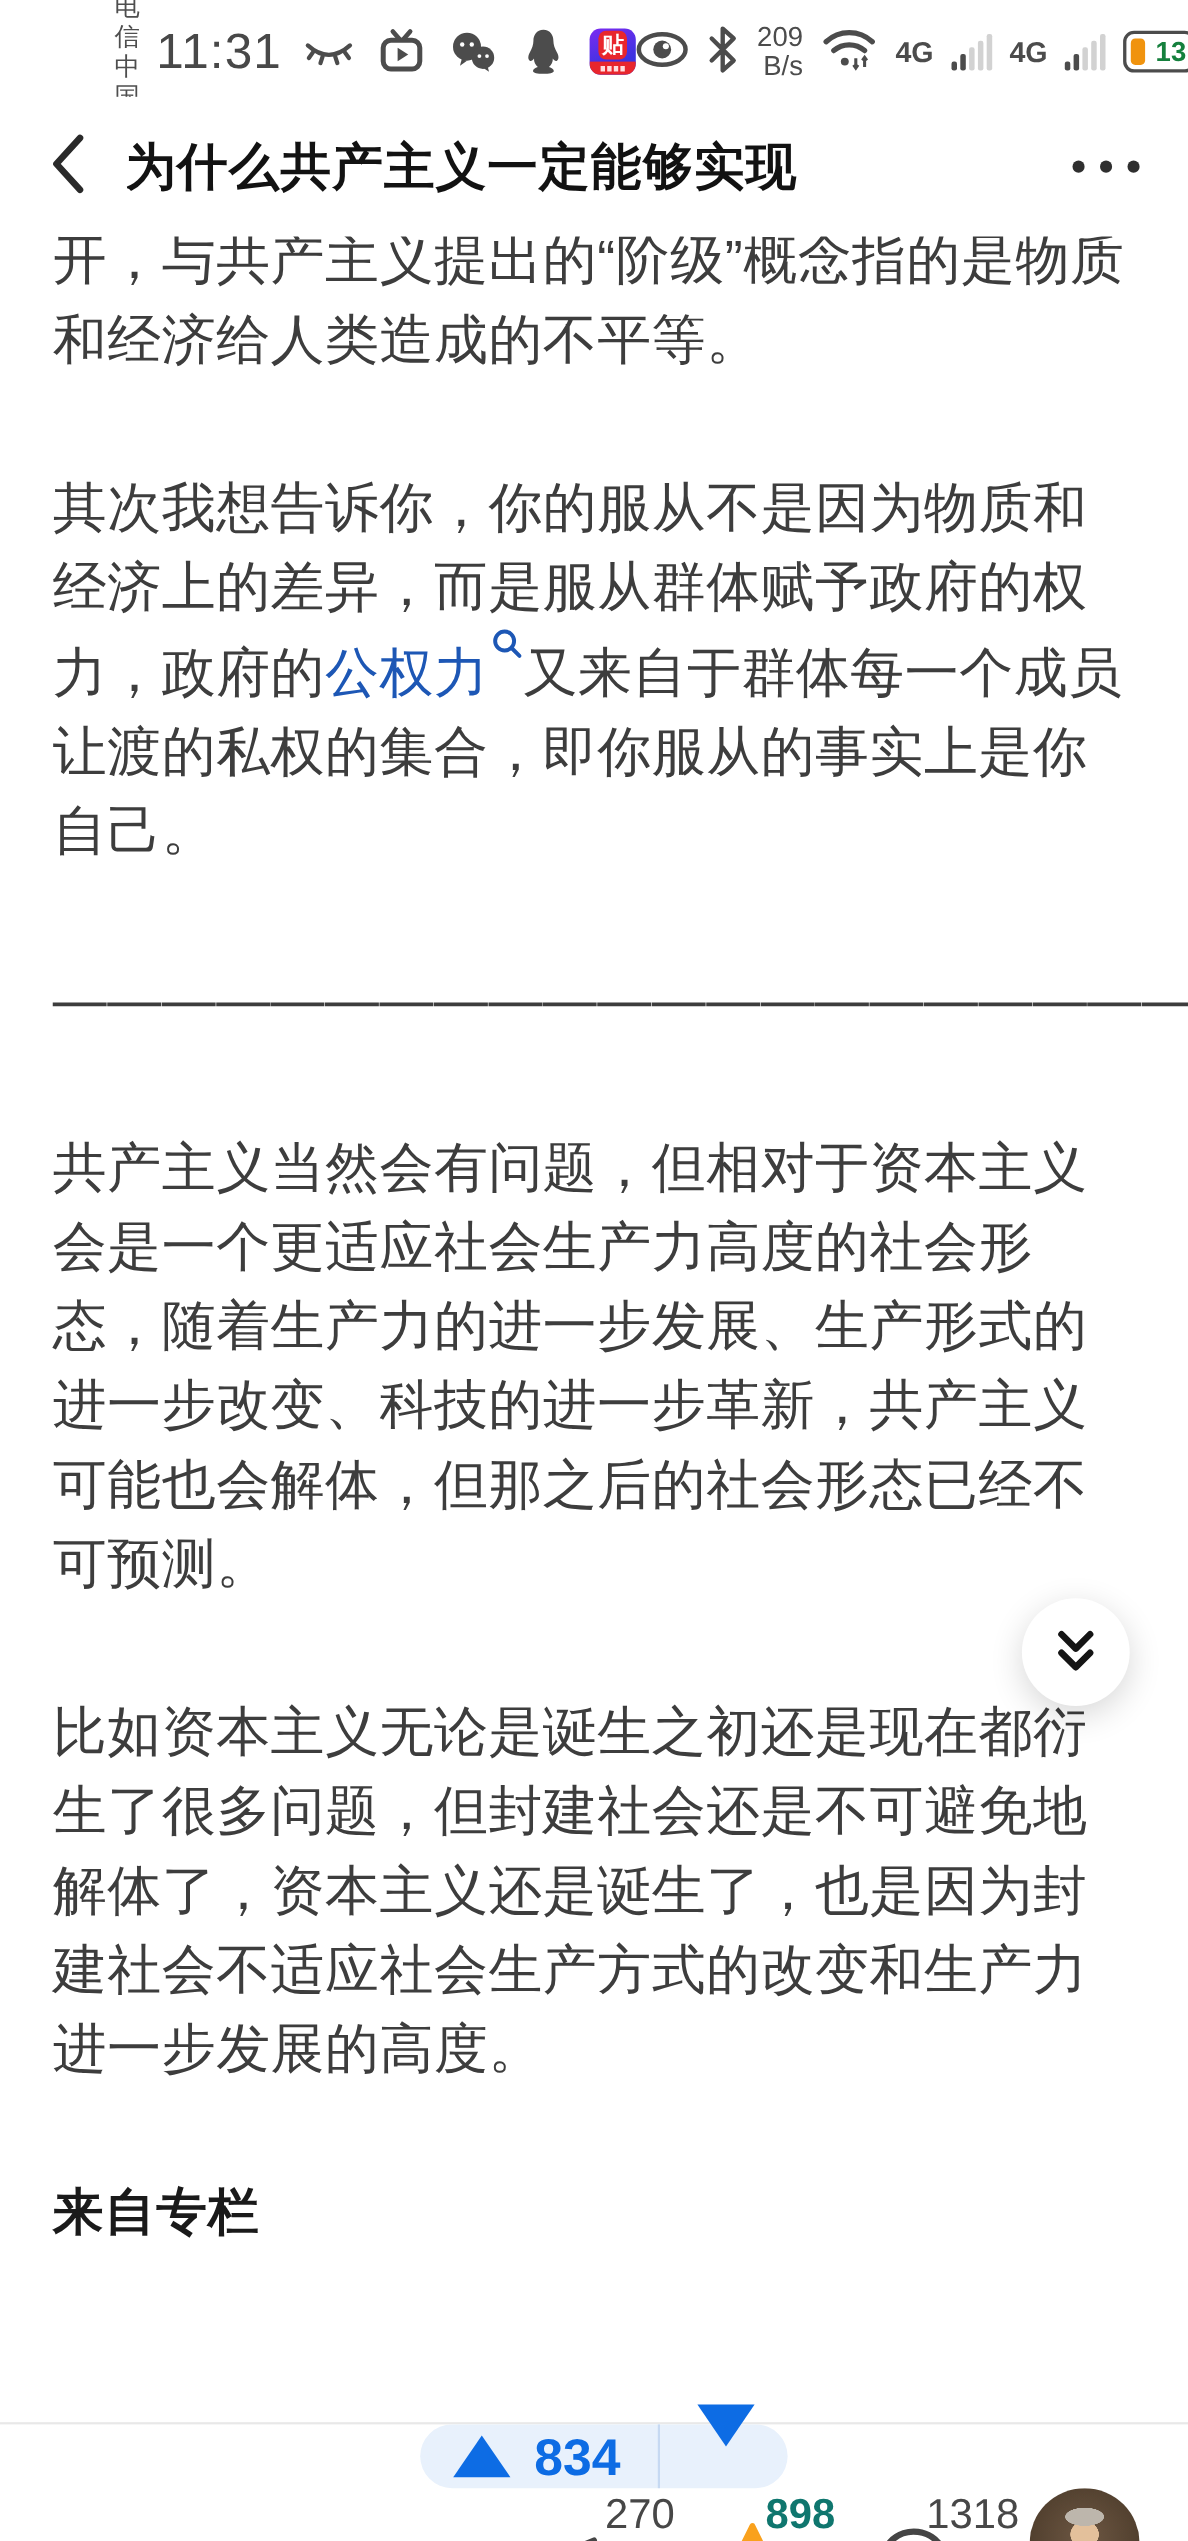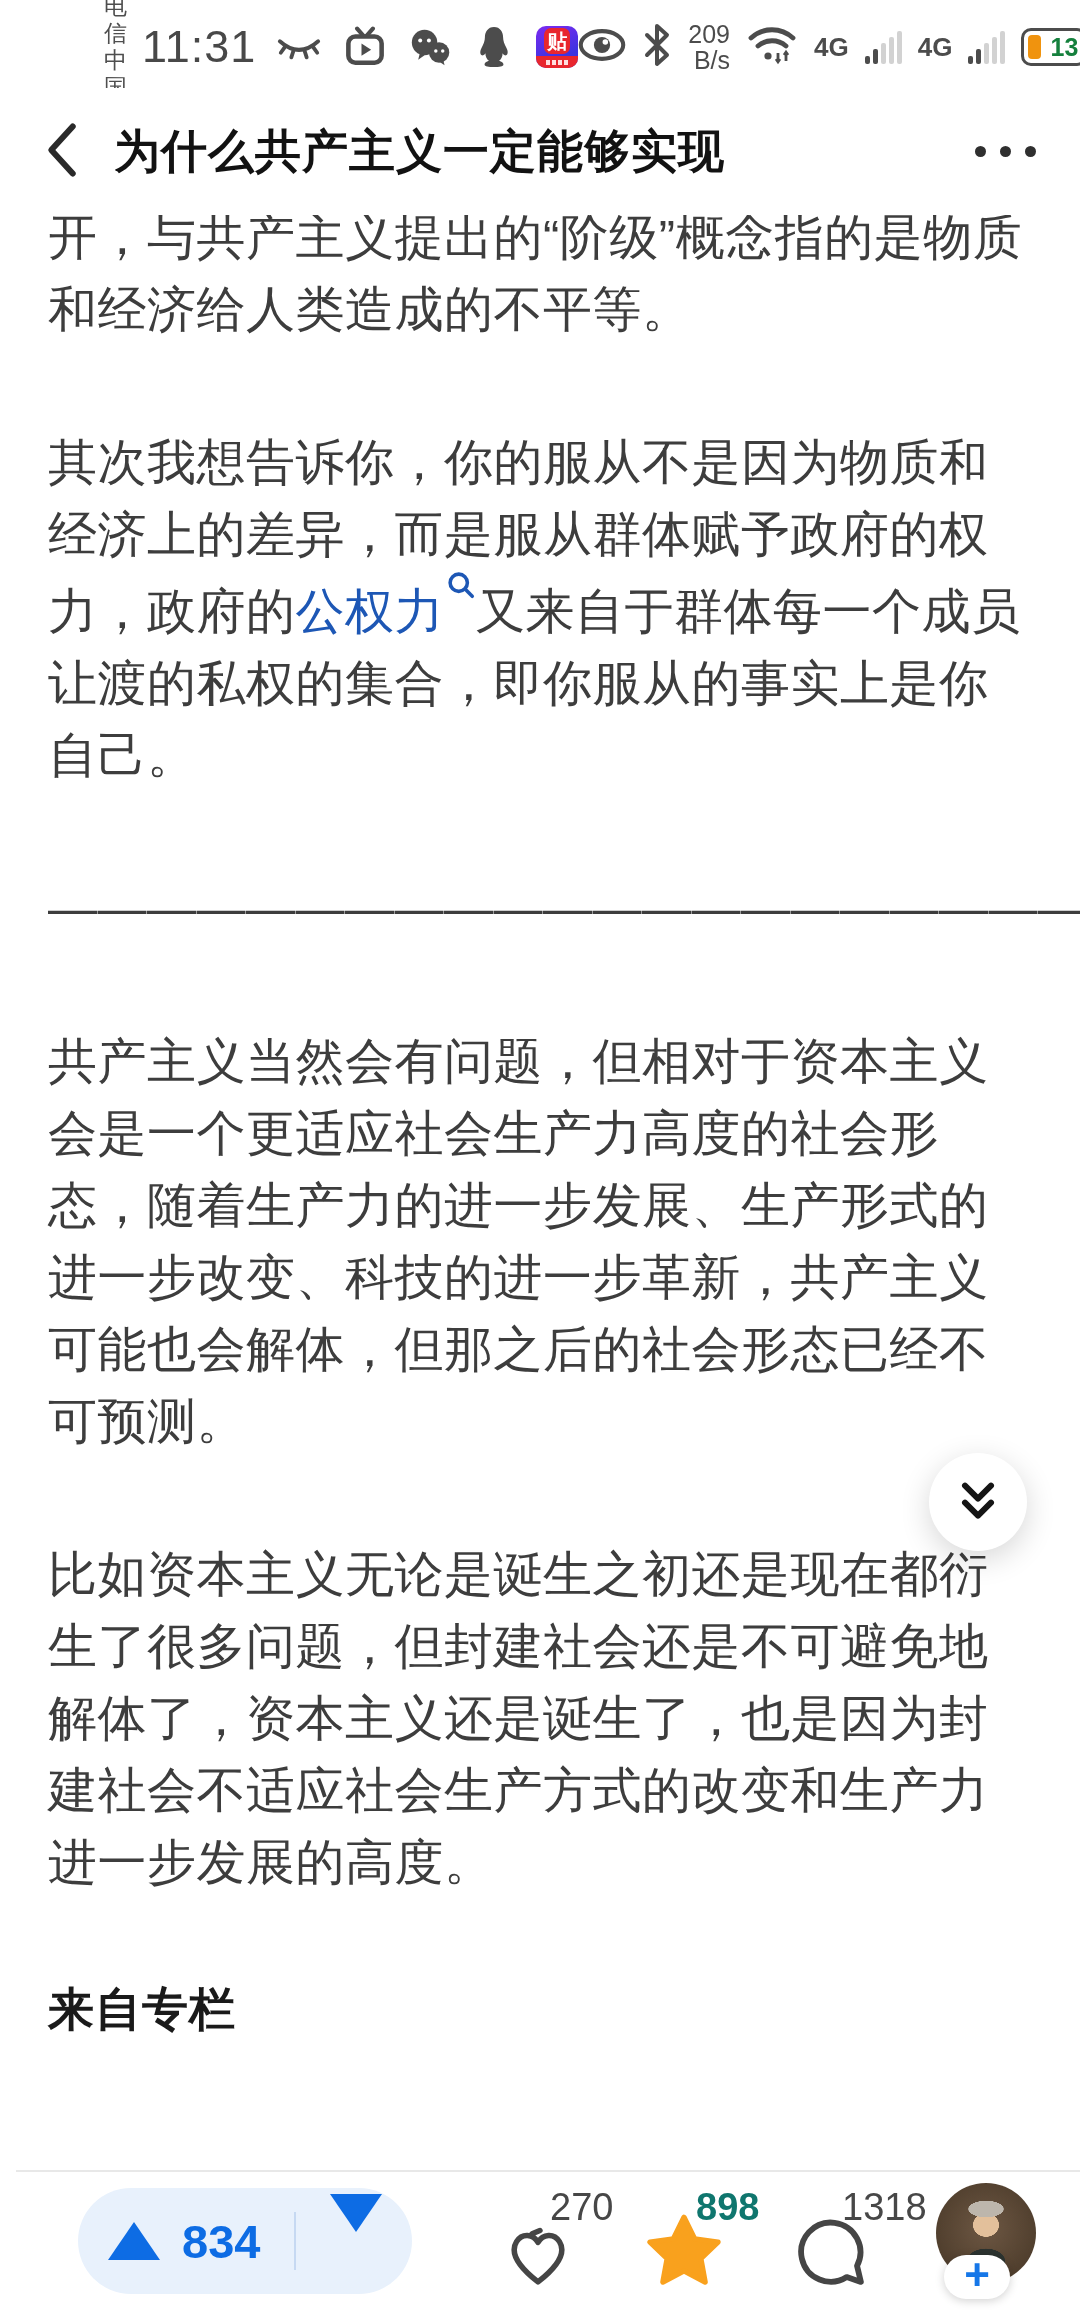--- a/index.html
+++ b/index.html
@@ -39,21 +39,21 @@
   .content p.first{margin-top:-14px;}
   .dashes{font-size:43px;letter-spacing:6px;line-height:72px;word-break:break-all;white-space:normal;}
   .bodylink{color:#1d57b5;text-decoration:none;}
   .bodylink svg{vertical-align:28px;margin-left:2px;}
   .sectionlabel{font-size:46px;font-weight:700;color:#1a1a1a;margin:81px 0 0 0;letter-spacing:1px;}
 
   
   .collapse-fab{position:absolute;z-index:6;left:929px;top:1453px;width:98px;height:98px;border-radius:50%;background:#fff;box-shadow:0 8px 30px rgba(0,0,0,0.16);display:flex;align-items:center;justify-content:center;}
 
   
-  .bottombar{position:absolute;z-index:7;left:16px;right:0;bottom:0;height:140px;background:#fff;border-top:2px solid #e8e8e8;display:flex;align-items:center;padding:0 44px 0 62px;}
+  .bottombar{position:absolute;z-index:7;left:0;right:0;bottom:0;height:108px;background:#fff;border-top:2px solid #e8e8e8;display:flex;align-items:center;padding:0 44px 0 62px;flex-direction:column;}
   .votepill{display:flex;align-items:center;height:106px;border-radius:53px;background:#e8f1fc;padding:0 30px;}
   .tri-up{width:0;height:0;border-left:26px solid transparent;border-right:26px solid transparent;border-bottom:38px solid #0d6ce4;}
   .tri-down{width:0;height:0;border-left:26px solid transparent;border-right:26px solid transparent;border-top:38px solid #0d6ce4;}
   .votecount{font-size:47px;font-weight:700;color:#0d6ce4;margin-left:22px;}
   .votesep{width:2px;height:58px;background:#c6d9f2;margin:0 34px;}
   .actions{margin-left:auto;display:flex;align-items:center;gap:66px;}
   .action{position:relative;width:80px;height:110px;display:flex;align-items:flex-end;justify-content:center;}
   .action svg{display:block;margin-bottom:8px;}
   .count{position:absolute;top:0;left:52px;font-size:38px;color:#474747;white-space:nowrap;}
   .count.orange{color:#0f766e;font-weight:bold;}

